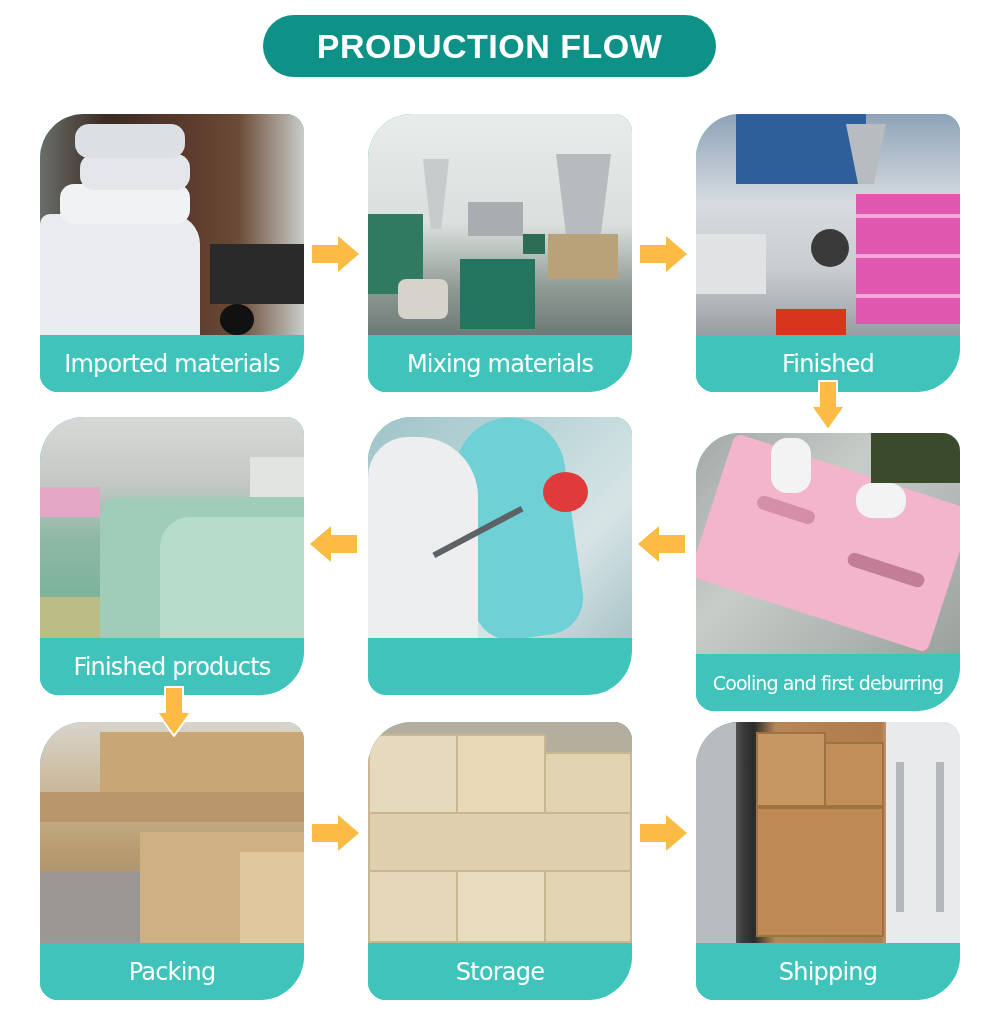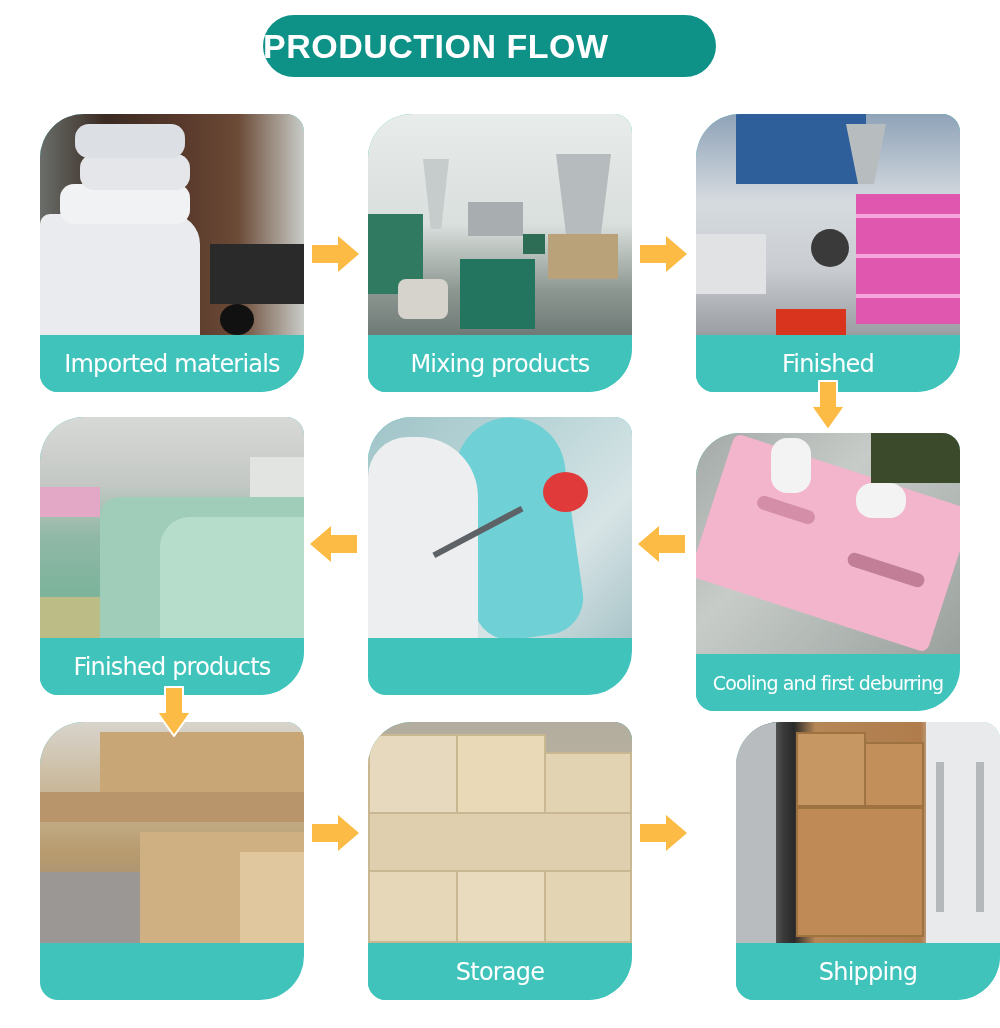--- a/index.html
+++ b/index.html
@@ -2,21 +2,21 @@
 <html><head>
   <meta charset="utf-8">
   <style>
     * { box-sizing: border-box; margin: 0; padding: 0; }
     html, body { width: 1000px; height: 1028px; background: #ffffff; overflow: hidden; }
     body { position: relative; font-family: "Liberation Sans", "DejaVu Sans", sans-serif; }
 
     .title-pill {
       position: absolute; left: 263px; top: 15px; width: 453px; height: 62px;
       background: #0e9186; border-radius: 31px;
-      display: flex; align-items: center; justify-content: flex-start;
+      display: flex; align-items: center; justify-content: center;
     }
     .title-pill span {
       color: #ffffff; font-weight: bold; font-size: 34px; letter-spacing: 0.5px;
       font-family: "Liberation Sans", sans-serif;
     }
 
     .card {
       position: absolute; width: 264px; height: 278px; overflow: hidden;
       border-radius: 44px 18px 44px 18px;
       background: #3fc3bb;
@@ -63,21 +63,21 @@
   <div class="photo" style="background: linear-gradient(180deg, #e8eceb 0%, #d9dfdc 50%, #8d9792 80%, #6f7a76 100%);" title="Green mixing machines with stainless steel hoppers in a factory">
     <div class="ph" style="left:0; top:100px; width:55px; height:80px; background:#2f7a60;"></div>
     <div class="ph" style="left:92px; top:145px; width:75px; height:70px; background:#237560;"></div>
     <div class="ph" style="left:100px; top:88px; width:55px; height:34px; background:#a8aeb0;"></div>
     <div class="ph" style="left:55px; top:45px; width:26px; height:70px; background:#c6cbcc; clip-path: polygon(0 0,100% 0,70% 100%,30% 100%);"></div>
     <div class="ph" style="left:188px; top:40px; width:55px; height:110px; background:#b6bbbd; clip-path: polygon(0 0,100% 0,75% 100%,25% 100%);"></div>
     <div class="ph" style="left:180px; top:120px; width:70px; height:45px; background:#b9a27a;"></div>
     <div class="ph" style="left:155px; top:120px; width:22px; height:20px; background:#2d6c55;"></div>
     <div class="ph" style="left:30px; top:165px; width:50px; height:40px; background:#d6d3cc; border-radius:8px;"></div>
   </div>
-  <div class="label">Mixing products</div>
+  <div class="label">Mixing materials</div>
 </div>
 
 <div class="card" style="left:696px; top:114px;">
   <div class="photo" style="background: linear-gradient(180deg, #8fa3b8 0%, #d6dbe0 40%, #c9cdd1 70%, #9a9ea2 100%);" title="Blow-molding machine line with pink panels stacked on a rack">
     <div class="ph" style="left:40px; top:0; width:130px; height:70px; background:#2f5f9a;"></div>
     <div class="ph" style="left:150px; top:10px; width:40px; height:60px; background:#b7bcbf; clip-path: polygon(0 0,100% 0,70% 100%,30% 100%);"></div>
     <div class="ph" style="left:160px; top:80px; width:104px; height:130px; background:#e057b0;"></div>
     <div class="ph" style="left:160px; top:100px; width:104px; height:4px; background:#f7a6dd;"></div>
     <div class="ph" style="left:160px; top:140px; width:104px; height:4px; background:#f7a6dd;"></div>
     <div class="ph" style="left:160px; top:180px; width:104px; height:4px; background:#f7a6dd;"></div>
@@ -121,36 +121,37 @@
 </div>
 
 <div class="card" style="left:40px; top:722px;">
   <div class="photo" style="background: linear-gradient(180deg, #d8d4cc 0%, #c7b492 35%, #b79a6e 60%, #8e8a86 100%);" title="Rows of open cardboard cartons being packed">
     <div class="ph" style="left:60px; top:10px; width:204px; height:70px; background:#c9a676;"></div>
     <div class="ph" style="left:0; top:70px; width:264px; height:30px; background:#b8956a;"></div>
     <div class="ph" style="left:100px; top:110px; width:164px; height:111px; background:#cfb083;"></div>
     <div class="ph" style="left:200px; top:130px; width:64px; height:91px; background:#e0c79e;"></div>
     <div class="ph" style="left:0; top:150px; width:100px; height:71px; background:#9a9794;"></div>
   </div>
+  <div class="label">Packing</div>
 </div>
 
 <div class="card" style="left:368px; top:722px;padding-left:44px;">
   <div class="photo" style="background: linear-gradient(180deg, #b2ad9f 0%, #cdbb98 100%);" title="Stacked sealed cardboard boxes in storage">
     <div class="ph" style="left:0; top:12px; width:90px; height:80px; background:#e6d9bd; border:2px solid #c9b791;"></div>
     <div class="ph" style="left:88px; top:12px; width:90px; height:80px; background:#ead9b7; border:2px solid #c9b791;"></div>
     <div class="ph" style="left:176px; top:30px; width:88px; height:62px; background:#e2d3b2; border:2px solid #c9b791;"></div>
     <div class="ph" style="left:0; top:90px; width:264px; height:60px; background:#dfcfae; border:2px solid #c9b791;"></div>
     <div class="ph" style="left:0; top:148px; width:90px; height:73px; background:#e6d7b8; border:2px solid #c9b791;"></div>
     <div class="ph" style="left:88px; top:148px; width:90px; height:73px; background:#e9dbbd; border:2px solid #c9b791;"></div>
     <div class="ph" style="left:176px; top:148px; width:88px; height:73px; background:#e3d4b4; border:2px solid #c9b791;"></div>
   </div>
   <div class="label">Storage</div>
 </div>
 
-<div class="card" style="left:736px; top:722px;">
+<div class="card" style="left:696px; top:722px;">
   <div class="photo" style="background: linear-gradient(90deg, #c8ccd0 0%, #3a3a3a 18%, #2a2a2a 22%, #b58656 30%, #b07c4c 70%, #dfe2e4 78%, #eef0f1 100%);" title="Cardboard boxes loaded inside a shipping container">
     <div class="ph" style="left:0; top:0; width:40px; height:221px; background:#b8bcbf;"></div>
     <div class="ph" style="left:60px; top:10px; width:70px; height:75px; background:#c79763; border:2px solid #9f7242;"></div>
     <div class="ph" style="left:128px; top:20px; width:60px; height:65px; background:#c28e5a; border:2px solid #9f7242;"></div>
     <div class="ph" style="left:60px; top:85px; width:128px; height:130px; background:#bf8a55; border:2px solid #9f7242;"></div>
     <div class="ph" style="left:190px; top:0; width:74px; height:221px; background:#e8eaeb;"></div>
     <div class="ph" style="left:200px; top:40px; width:8px; height:150px; background:#b4b8ba;"></div>
     <div class="ph" style="left:240px; top:40px; width:8px; height:150px; background:#b4b8ba;"></div>
   </div>
   <div class="label">Shipping</div>

